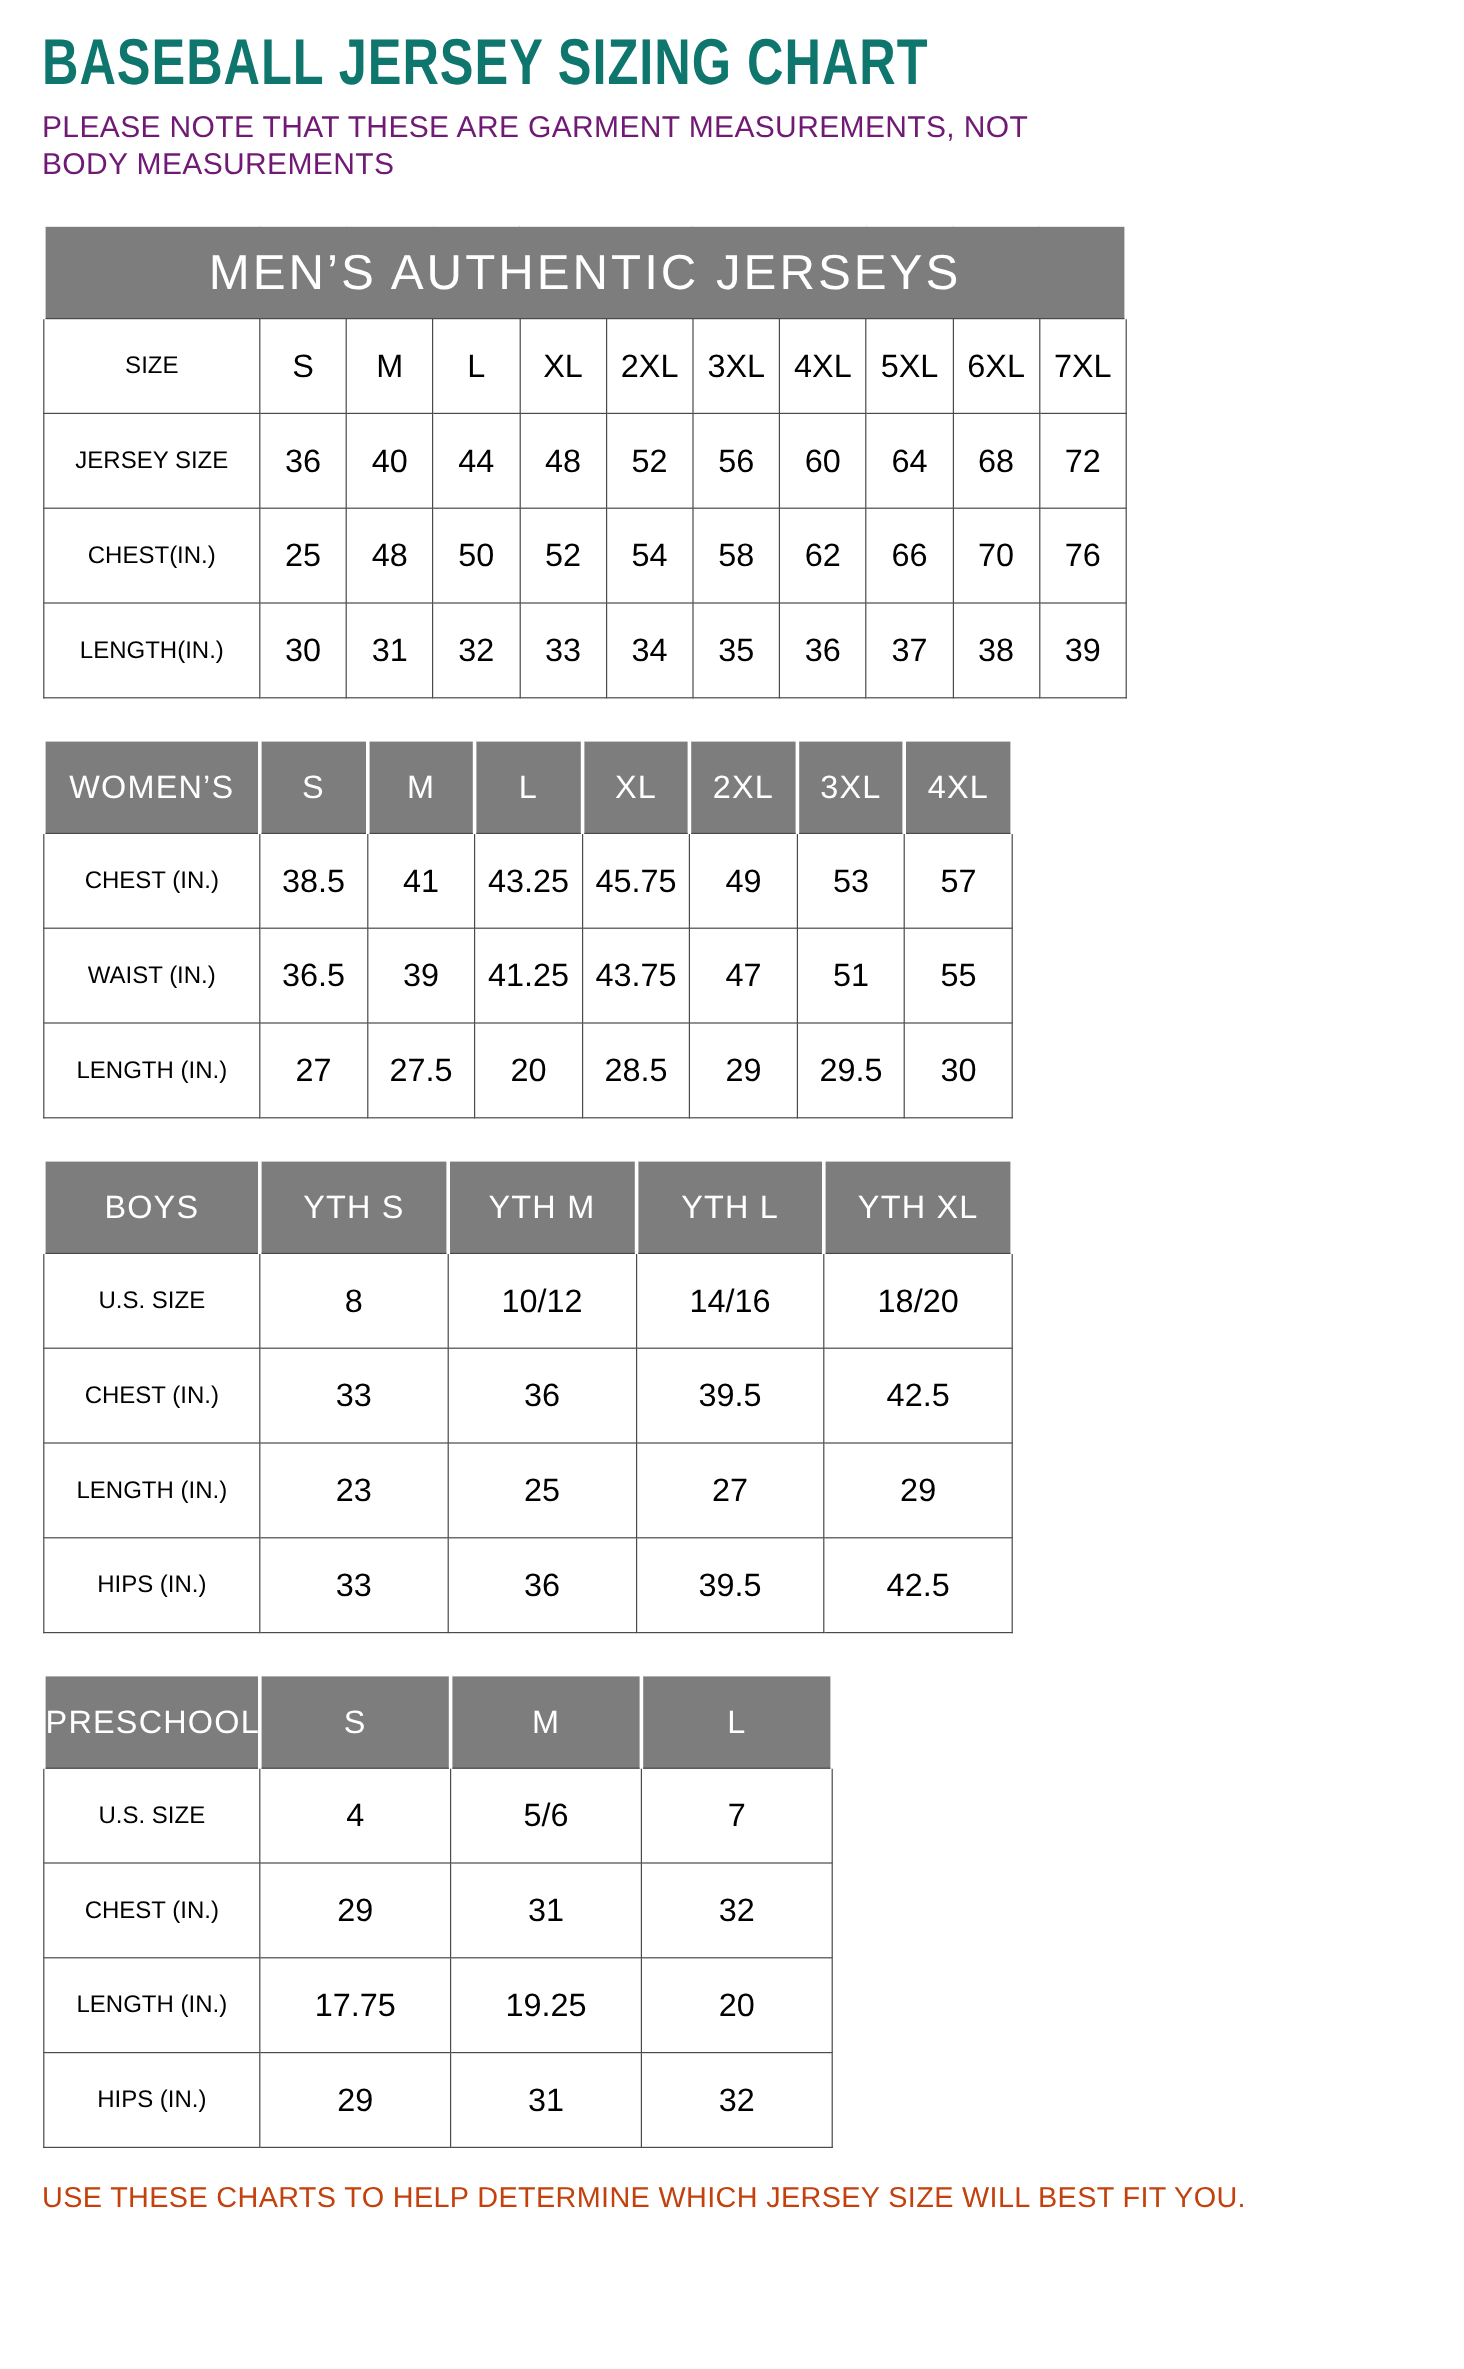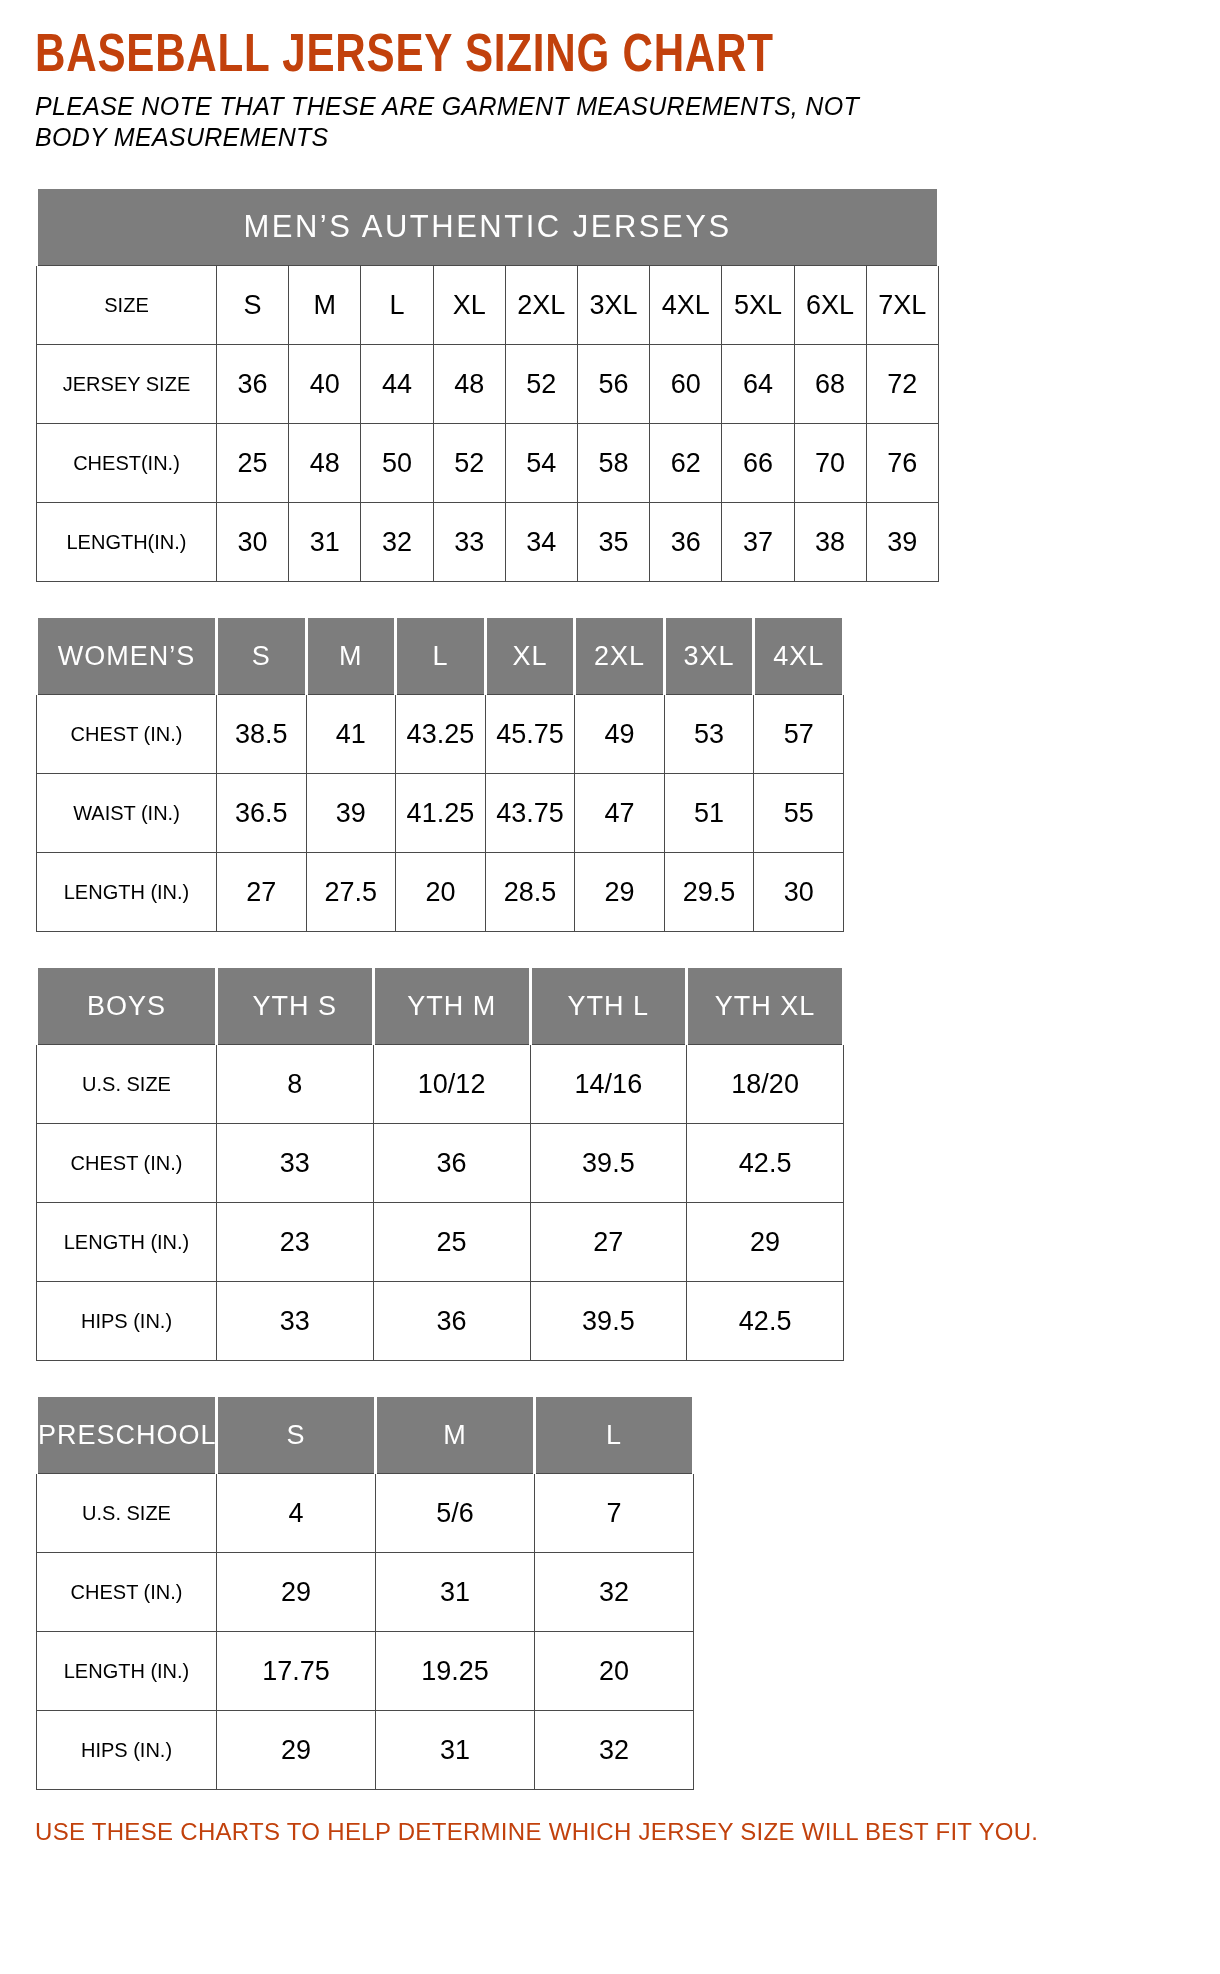--- a/index.html
+++ b/index.html
@@ -6,38 +6,37 @@
   html, body { background: #ffffff; }
   body {
     width: 1220px;
     min-height: 1974px;
     font-family: "Liberation Sans", sans-serif;
     padding: 24px 35px 30px 35px;
   }
   .page-title {
     font-size: 54px;
     font-weight: 800;
-    color: #c2410c;
+    color: #0f766e;
     line-height: 1.05;
     white-space: nowrap;
   }
   .page-title .squeeze {
     display: inline-block;
     transform: scaleX(0.78);
     transform-origin: 0 50%;
     letter-spacing: 1px;
   }
   .note {
     margin-top: 10px;
     max-width: 900px;
-    color: #000000;
+    color: #701a75;
     font-size: 25px;
     line-height: 1.25;
     letter-spacing: 0.3px;
-    font-style: italic;
   }
   table.sizing-table {
     border-collapse: collapse;
     table-layout: fixed;
     margin-top: 33px;
   }
   .t-mens      { width: 905px; margin-top: 26px; }
   .t-womens    { width: 810px; }
   .t-boys      { width: 810px; }
   .t-preschool { width: 660px; }
@@ -62,21 +61,21 @@
     font-weight: 400;
     font-size: 27px;
     letter-spacing: 1px;
     height: 78px;
     text-align: center;
     vertical-align: middle;
     border: 3px solid #ffffff;
     border-bottom: none;
   }
   .sizing-table th.banner {
-    font-size: 31px;
+    font-size: 41px;
     letter-spacing: 2.5px;
   }
   .footer-note {
     margin-top: 28px;
     color: #c2410c;
     font-size: 24px;
     letter-spacing: 0.3px;
     white-space: nowrap;
   }
 </style>

